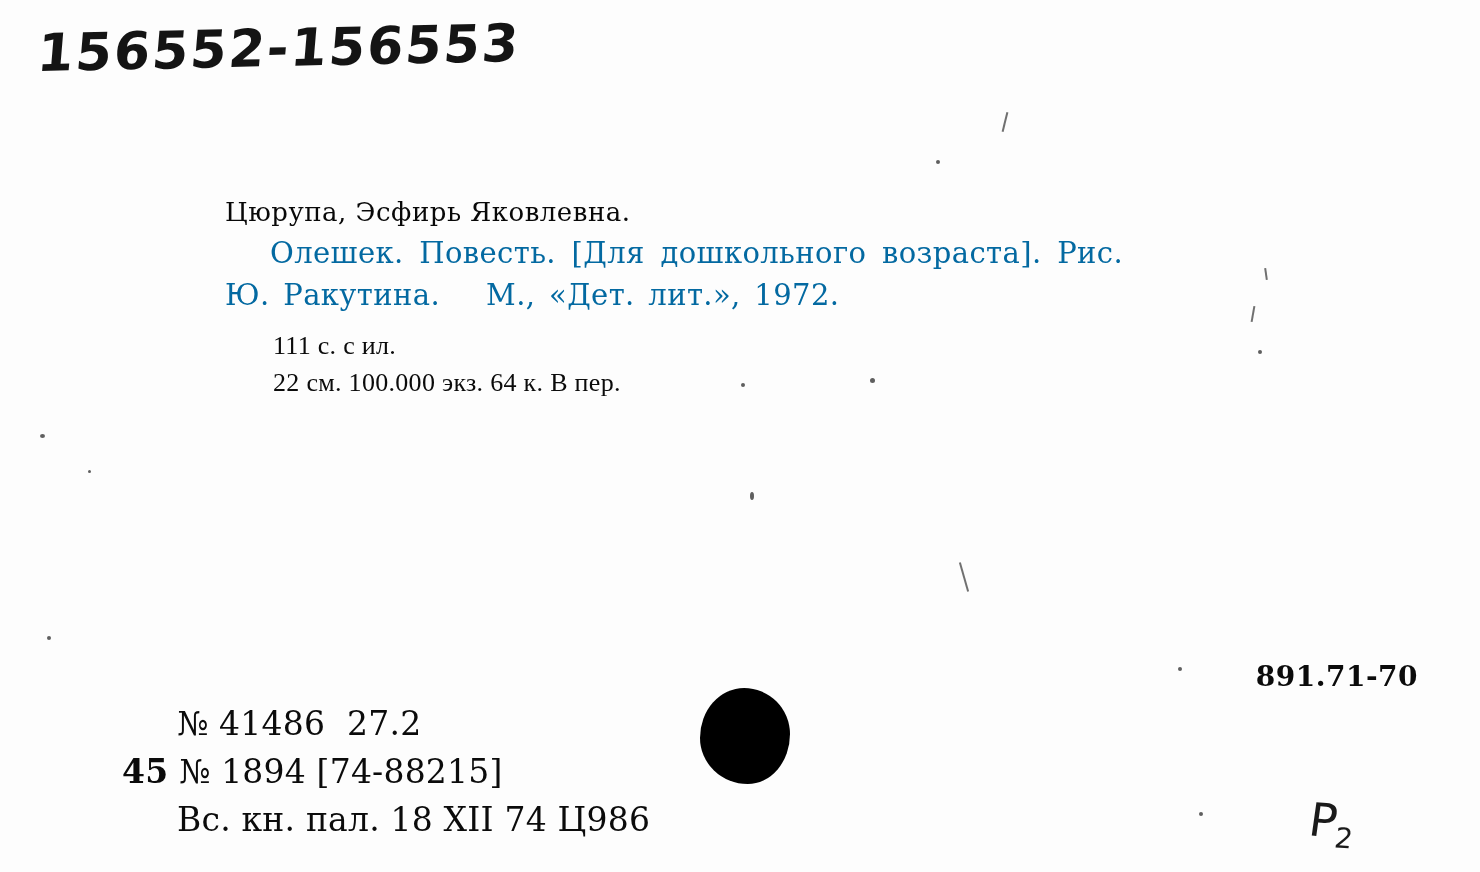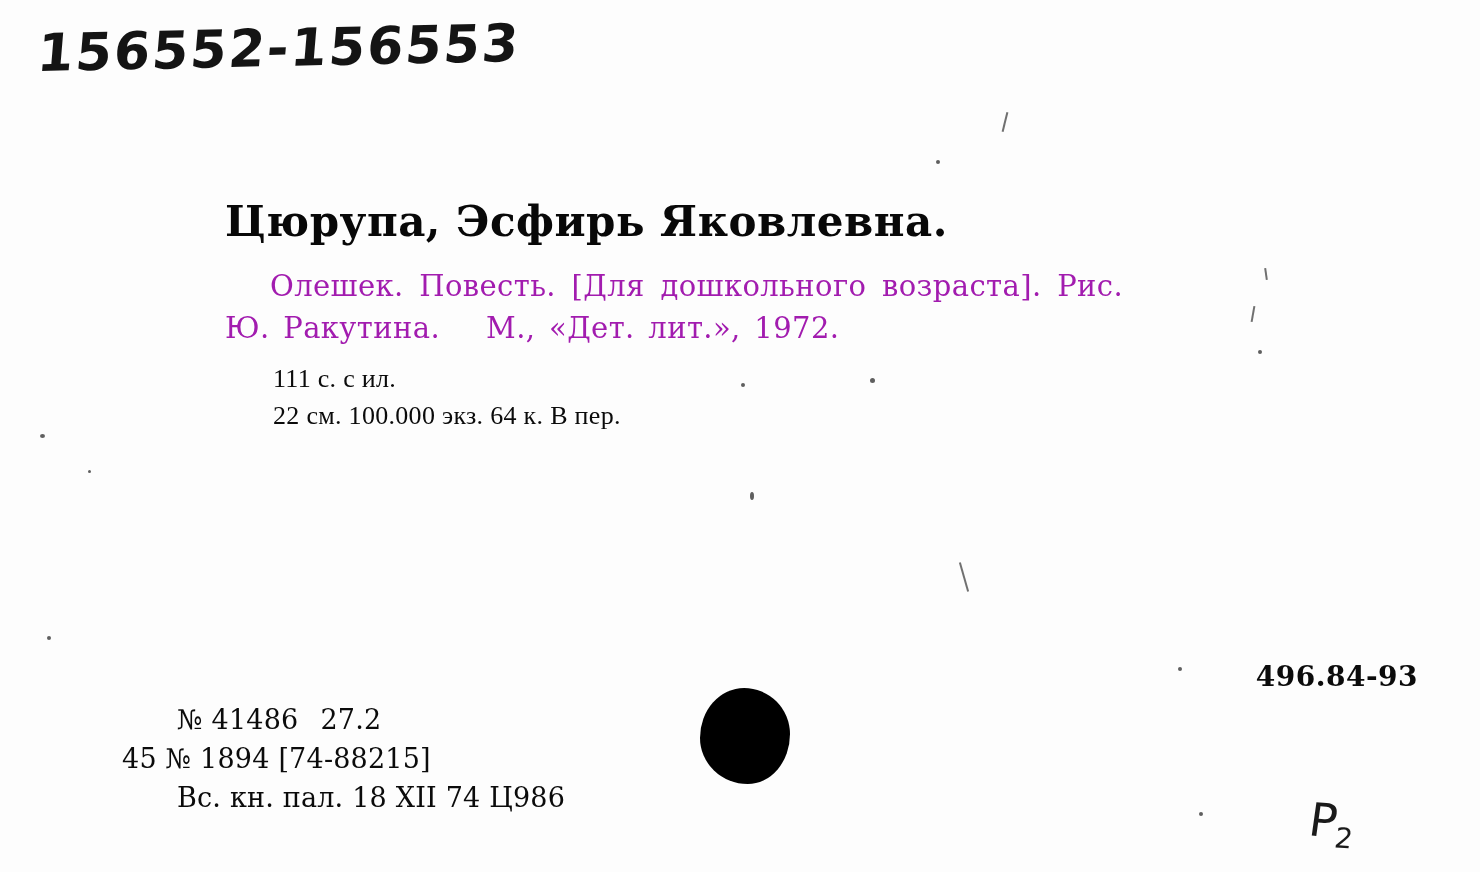--- a/index.html
+++ b/index.html
@@ -33,33 +33,33 @@
 
   
   .biblio {
     position: absolute;
     left: 225px;
     top: 196px;
     width: 1190px;
   }
   .author {
     font-family: "DejaVu Serif", serif;
-    font-weight: 700;
-    font-size: 42px;
+    font-weight: 400;
+    font-size: 26px;
     letter-spacing: 0.5px;
     line-height: 1.25;
     color: #080808;
   }
   .title-block {
     font-family: "DejaVu Serif", serif;
     font-size: 29px;
     line-height: 1.45;
     letter-spacing: 0.4px;
-    margin-top: 16px;
-    color: #a21caf;
+    margin-top: 3px;
+    color: #0369a1;
   }
   .title-line-1 {
     text-indent: 45px;
     word-spacing: 6px;
   }
   .title-line-2 {
     word-spacing: 4px;
   }
   .title-line-2 .gap {
     display: inline-block;
@@ -88,30 +88,30 @@
     letter-spacing: 0.5px;
     color: #0b0b0b;
   }
 
   
   .footer {
     position: absolute;
     left: 122px;
     top: 700px;
     font-family: "DejaVu Serif", serif;
-    font-size: 27px;
+    font-size: 33px;
     line-height: 1.45;
     letter-spacing: 0.2px;
     color: #0b0b0b;
     white-space: nowrap;
   }
   .footer .row-1 { text-indent: 55px; }
   .footer .row-1 .sp { display: inline-block; width: 22px; }
   .footer .row-2 { text-indent: 0; }
-  .footer .row-2 b { font-weight: 400; }
+  .footer .row-2 b { font-weight: 700; }
   .footer .row-3 { text-indent: 55px; }
 
   
   .blot {
     position: absolute;
     left: 700px;
     top: 688px;
     width: 90px;
     height: 96px;
     background: #000;
@@ -163,21 +163,21 @@
         <span>Ю. Ракутина.</span><span class="gap"></span><span>М., «Дет. лит.», 1972.</span>
       </div>
     </div>
 
     <div class="collation">
       <div>111 с. с ил.</div>
       <div>22 см. 100.000 экз. 64 к. В пер.</div>
     </div>
   </div>
 
-  <div class="udk">496.84-93</div>
+  <div class="udk">891.71-70</div>
 
   <div class="footer">
     <div class="row-1">
       <span>№ 41486</span><span class="sp"></span><span>27.2</span>
     </div>
     <div class="row-2">
       <b>45</b>
       <span>№ 1894 [74-88215]</span>
     </div>
     <div class="row-3">Вс. кн. пал. 18 XII 74 Ц986</div>

